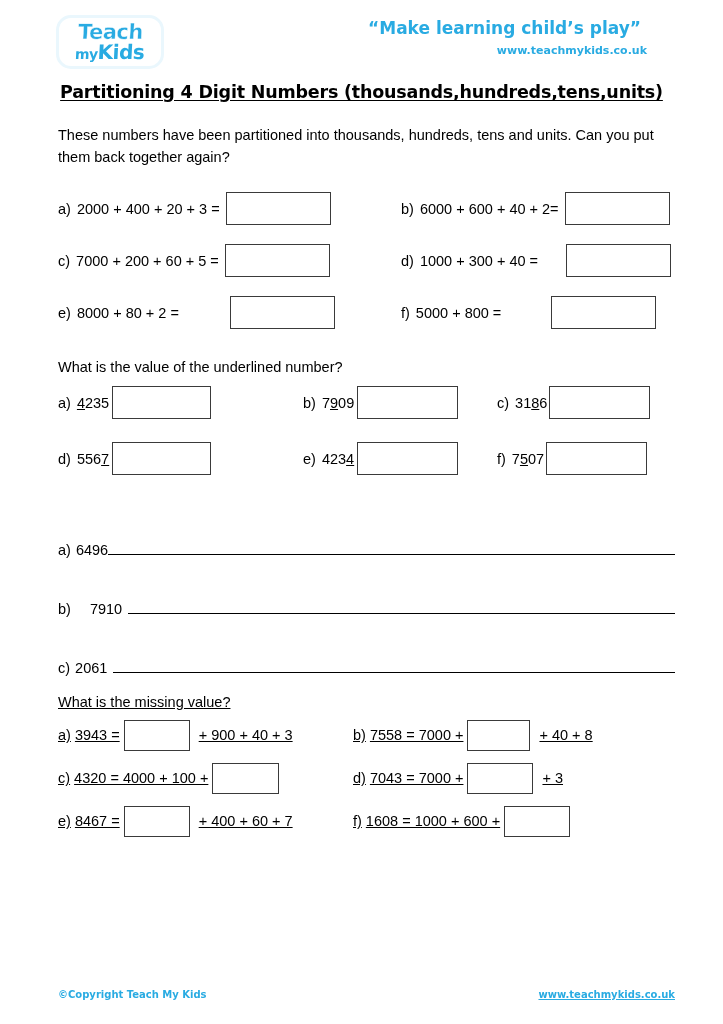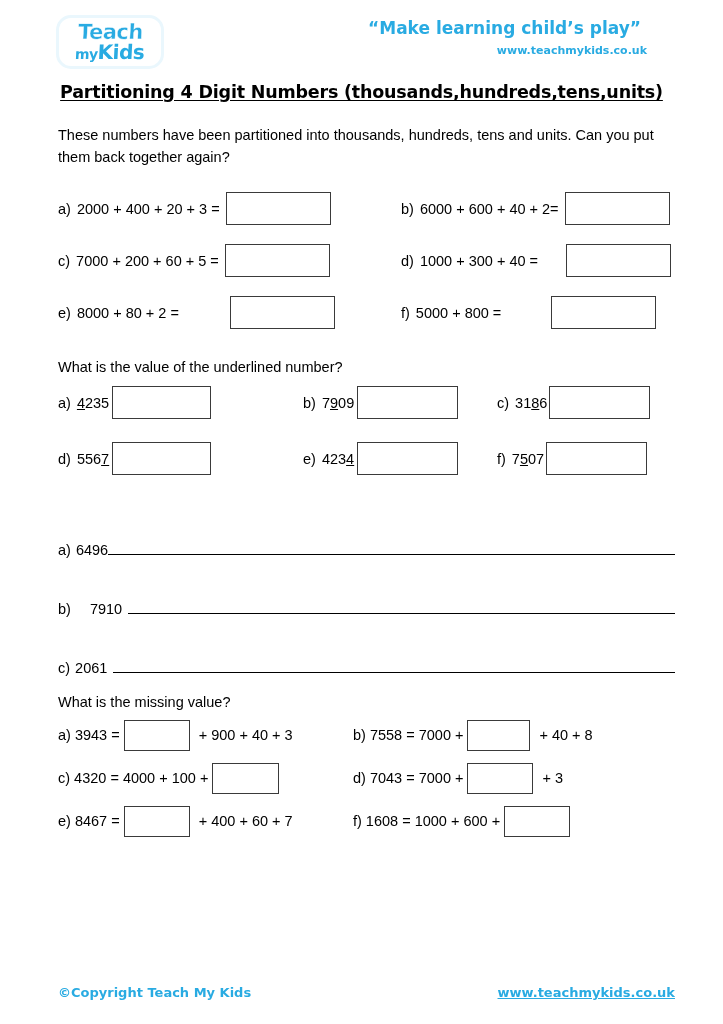--- a/index.html
+++ b/index.html
@@ -169,21 +169,21 @@
   }
   .w-label { white-space: nowrap; }
   .w-line {
     flex: 1;
     border-bottom: 1.4px solid #000000;
     height: 1px;
     margin-bottom: 3px;
   }
 
   
-  .misssec { margin-top: 6px; }
+  .misssec { margin-top: 6px; text-decoration: underline; }
   .m-row {
     display: flex;
     align-items: center;
     height: 43px;
   }
   .m-cell {
     display: flex;
     align-items: center;
     white-space: nowrap;
   }
@@ -195,21 +195,21 @@
   .footer {
     position: absolute;
     left: 58px;
     right: 48px;
     bottom: 24px;
     display: flex;
     justify-content: space-between;
     align-items: center;
     font-family: "DejaVu Sans", sans-serif;
     font-weight: bold;
-    font-size: 13px;
+    font-size: 10px;
     color: #29ABE2;
   }
   .footer-url { text-decoration: underline; }
 </style>
 </head>
 <body>
 
 <div class="header">
   <div class="logo">
     <div class="logo-badge">

